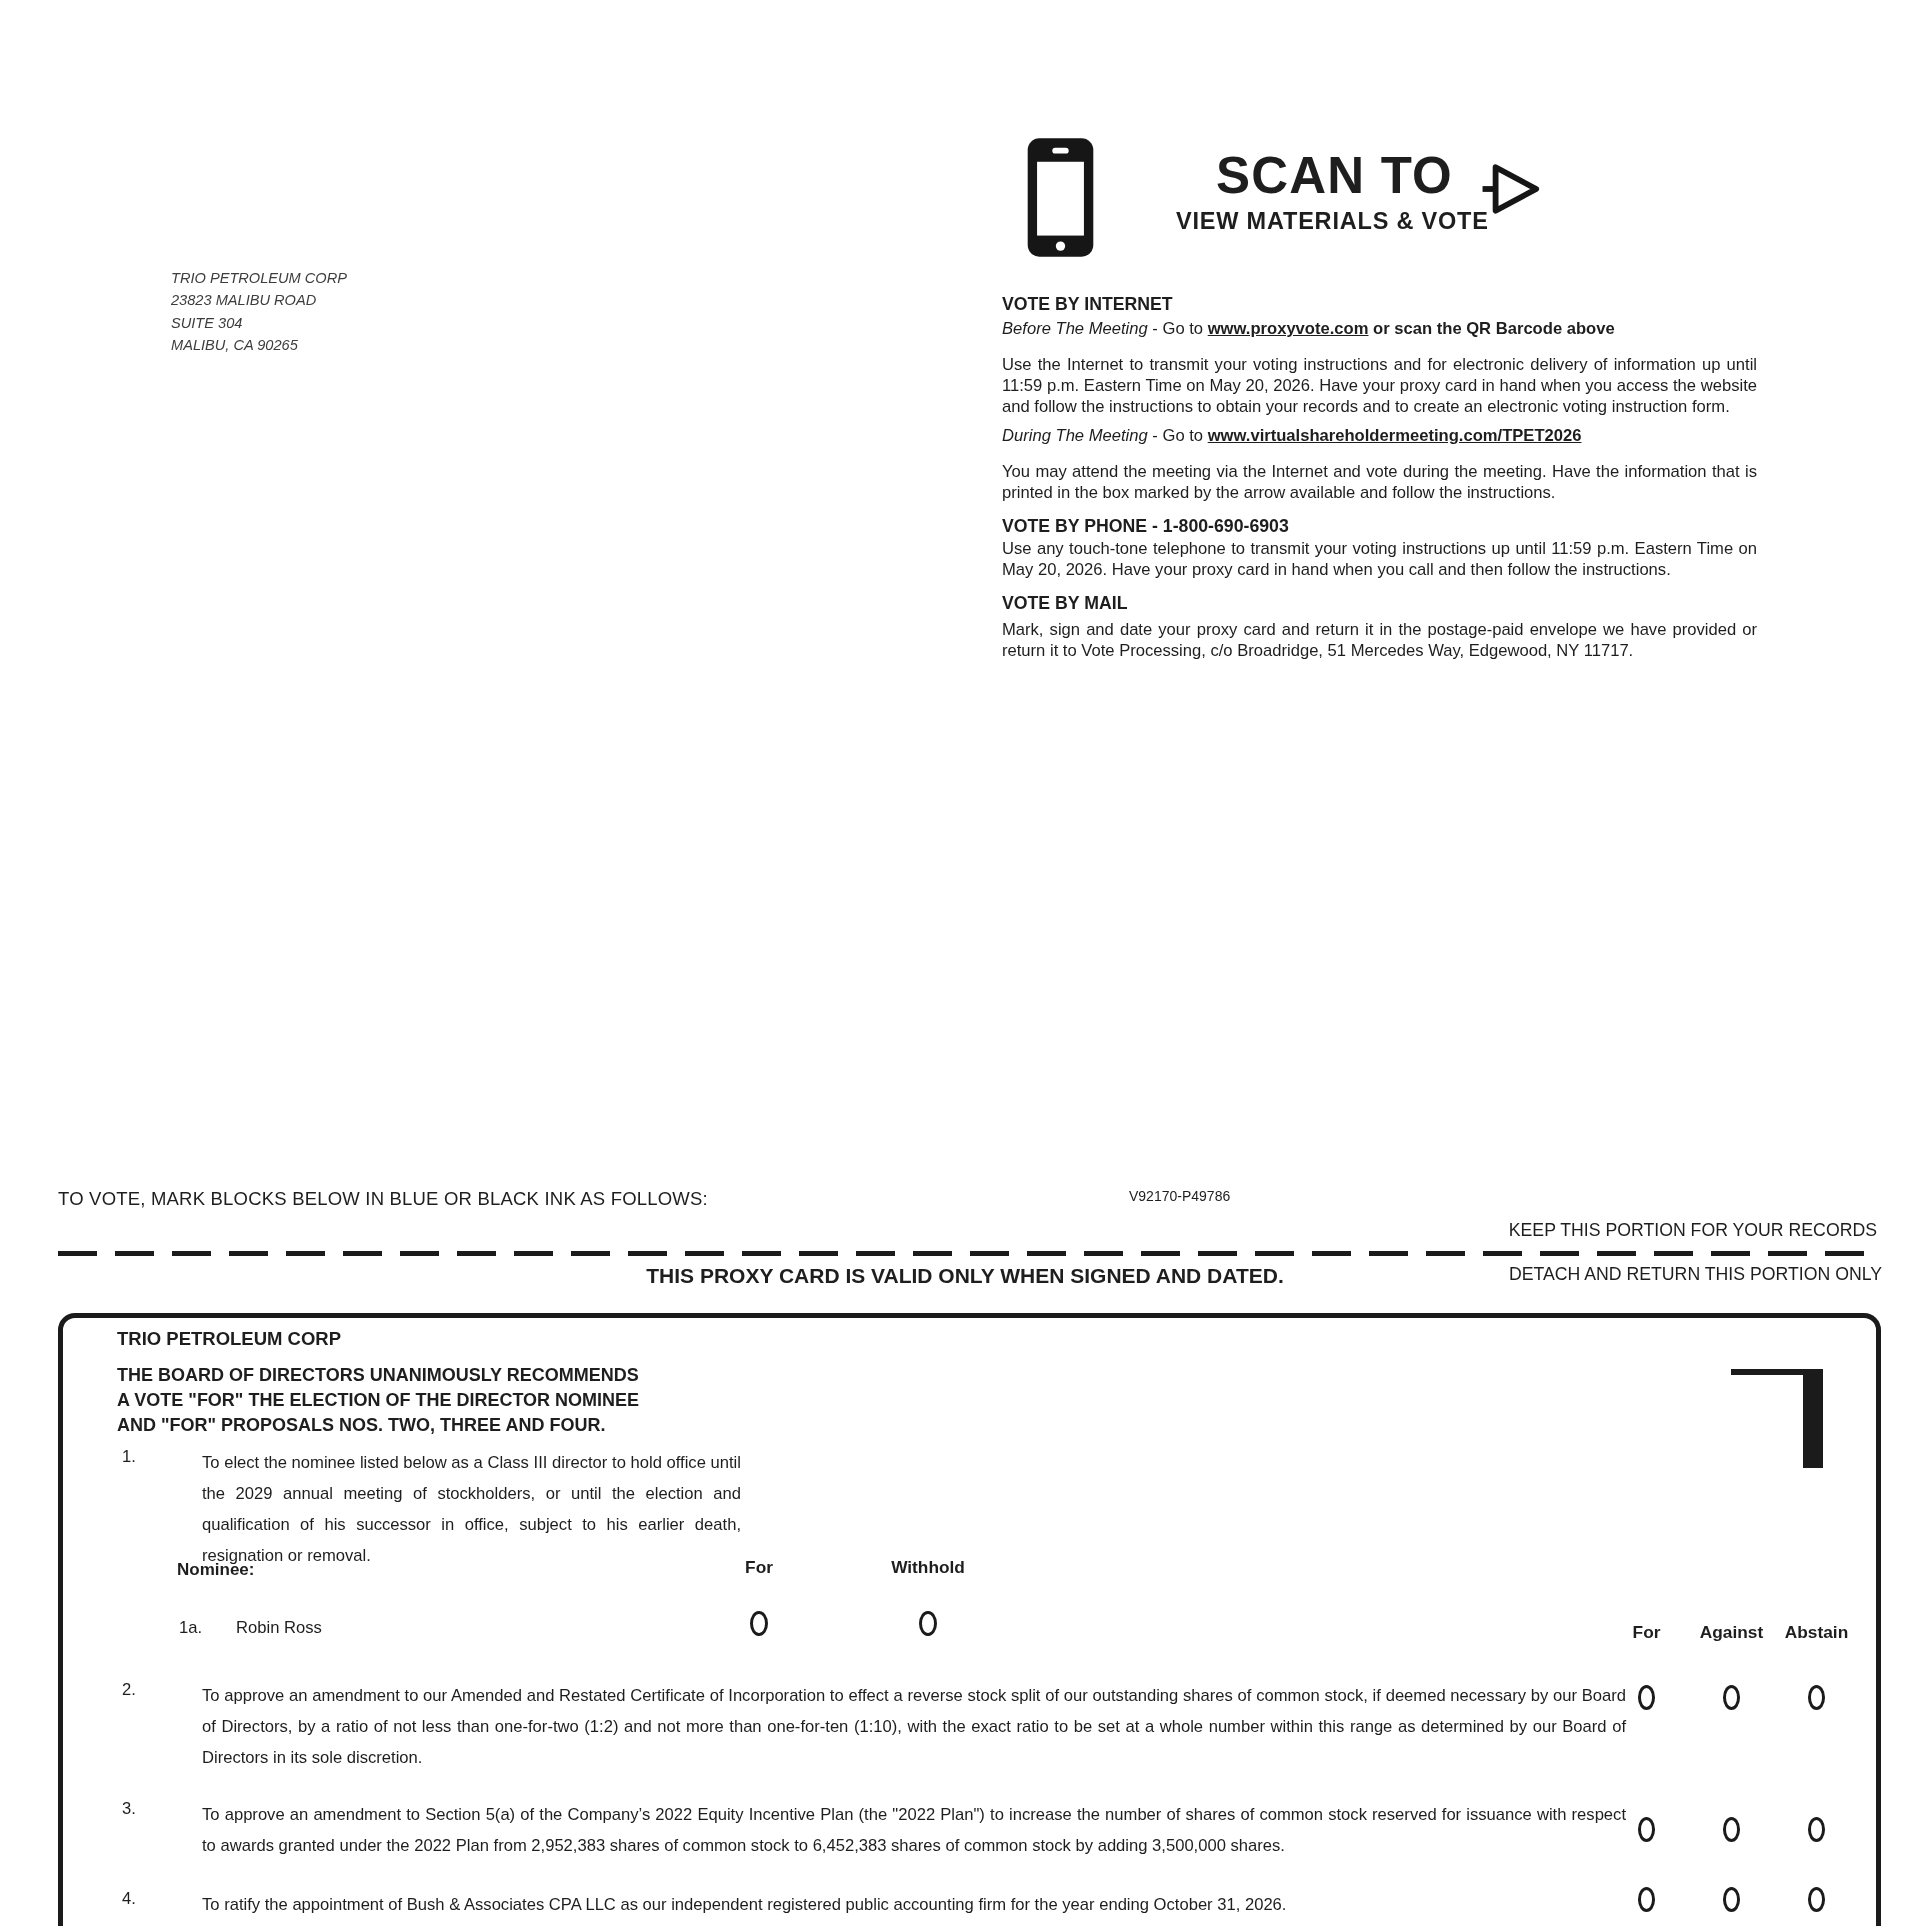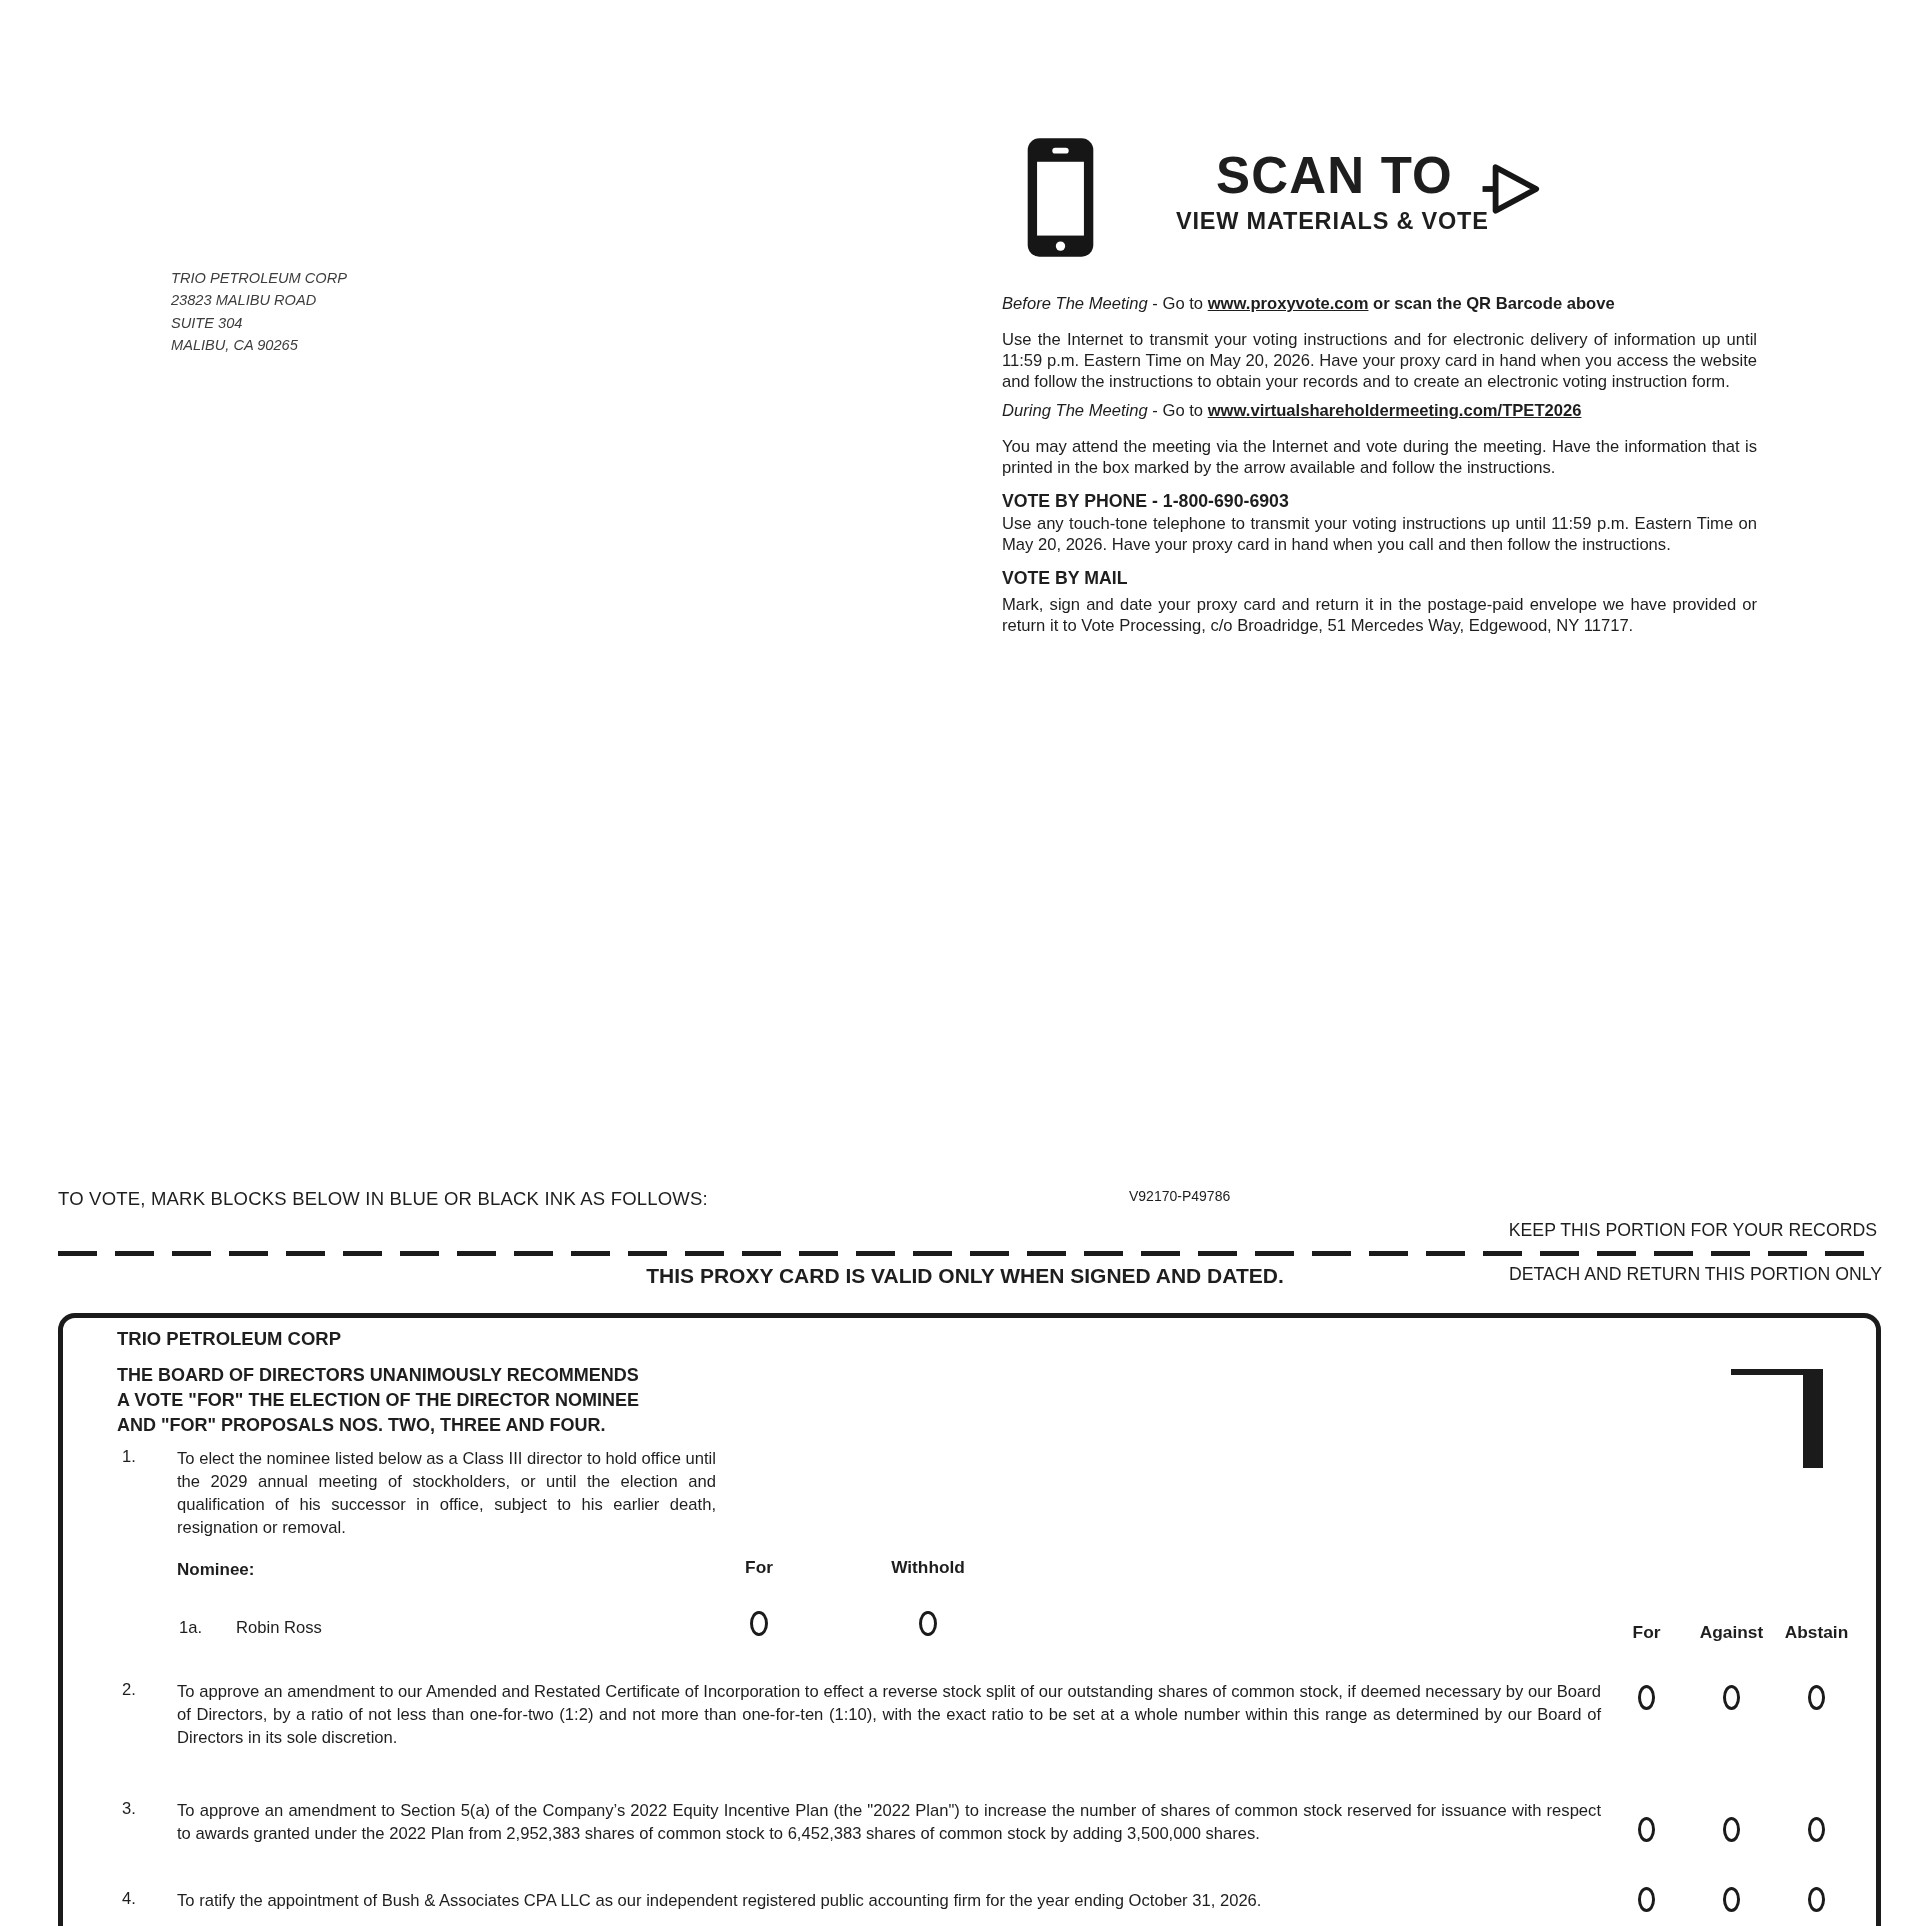--- a/index.html
+++ b/index.html
@@ -38,21 +38,21 @@
   
   #card { left:58px; top:1313px; width:1823px; height:1172px;
     border:5.4px solid #1b1b1b; border-radius:17px; position:absolute; }
   #card .abs { position:absolute; }
   #card-company { left:54px; top:10px; font-size:18.5px; font-weight:bold; }
   #card-reco { left:54px; top:45px; font-size:18px; font-weight:bold; line-height:25px; }
   #corner-mark { left:1668px; top:51px; width:92px; height:99px;
     border-top:6.2px solid #1b1b1b; border-right:20px solid #1b1b1b; }
 
   .pnum { font-size:16.6px; }
-  .ptext { font-size:16.6px; line-height:23px; text-align:justify; }
+  .ptext { font-size:16.6px; line-height:31px; text-align:justify;margin-left:25px; }
 
   #p1-num { left:59px; top:129px; }
   #p1-text { left:114px; top:129px; width:539px; }
   #nominee-label { left:114px; top:242px; font-size:17px; font-weight:bold; }
   .colhead { font-size:17.3px; font-weight:bold; transform:translateX(-50%); white-space:nowrap; }
   #col-for-1a { left:696px; top:239px; }
   #col-withhold-1a { left:865px; top:239px; }
   #row-1a-id { left:116px; top:300px; font-size:16.6px; }
   #row-1a-name { left:173px; top:300px; font-size:16.6px; }
 
@@ -93,20 +93,21 @@
 <div id="scan-title" class="abs">SCAN TO</div>
 <div id="scan-subtitle" class="abs">VIEW MATERIALS &amp; VOTE</div>
 <div id="arrow-icon" class="abs">
   <svg width="64" height="58" viewBox="0 0 44 40">
     <line x1="1" y1="20" x2="9" y2="20" stroke="#161616" stroke-width="4"></line>
     <path d="M10 5 L38 20 L10 35 Z" fill="none" stroke="#161616" stroke-width="4" stroke-linejoin="round"></path>
   </svg>
 </div>
 
 <div id="vote-methods" class="abs">
+  <div class="sec-h">VOTE BY INTERNET</div>
   <div class="goline"><span class="i">Before The Meeting</span><span> - Go to </span><span class="b u">www.proxyvote.com</span><span class="b"> or scan the QR Barcode above</span></div>
   <p class="mb22">Use the Internet to transmit your voting instructions and for electronic delivery of information up until 11:59 p.m. Eastern Time on May 20, 2026. Have your proxy card in hand when you access the website and follow the instructions to obtain your records and to create an electronic voting instruction form.</p>
   <div class="goline" style="margin-top:7px;"><span class="i">During The Meeting</span><span> - Go to </span><span class="b u">www.virtualshareholdermeeting.com/TPET2026</span></div>
   <p class="mb34">You may attend the meeting via the Internet and vote during the meeting. Have the information that is printed in the box marked by the arrow available and follow the instructions.</p>
   <div class="sec-h" style="margin-bottom:0.8px;">VOTE BY PHONE - 1-800-690-6903</div>
   <p class="mb34">Use any touch-tone telephone to transmit your voting instructions up until 11:59 p.m. Eastern Time on May 20, 2026. Have your proxy card in hand when you call and then follow the instructions.</p>
   <div class="sec-h" style="margin-bottom:5px;">VOTE BY MAIL</div>
   <p>Mark, sign and date your proxy card and return it in the postage-paid envelope we have provided or return it to Vote Processing, c/o Broadridge, 51 Mercedes Way, Edgewood, NY 11717.</p>
 </div>
 

